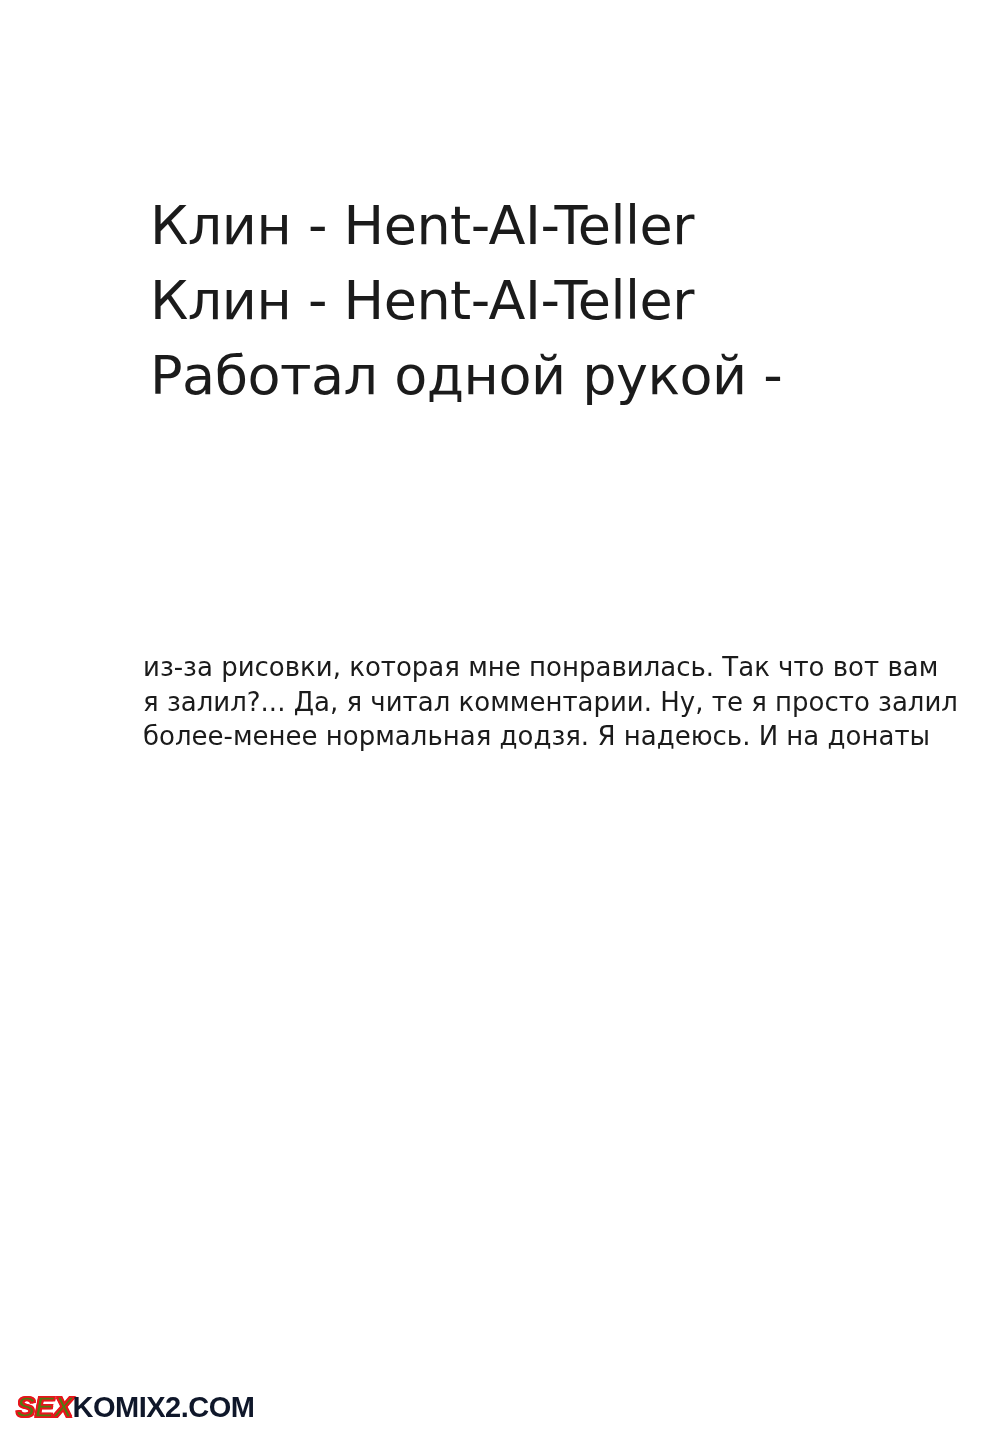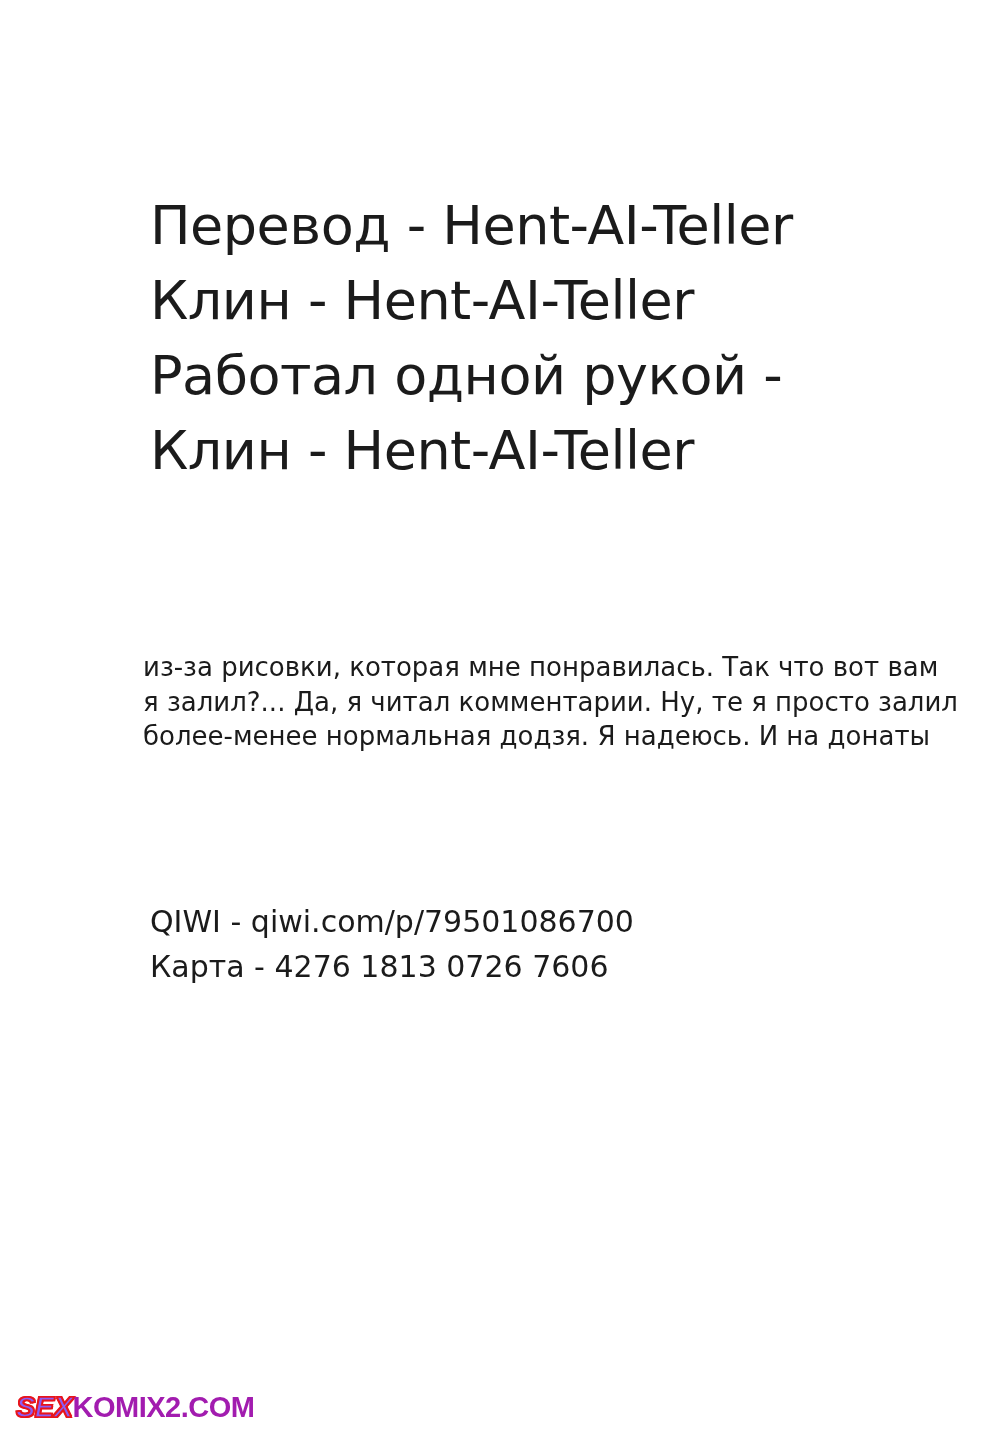--- a/index.html
+++ b/index.html
@@ -45,53 +45,48 @@
     position: absolute;
     left: 16px;
     top: 1391px;
     font-family: "Liberation Sans", sans-serif;
     font-size: 29px;
     font-weight: bold;
     letter-spacing: -0.5px;
     white-space: nowrap;
   }
   .watermark .wm-outline {
-    color: #8b5cf6;
+    color: #4d7c0f;
     -webkit-text-stroke: 1.7px #e8151c;
     text-shadow:
       1px 1px 0 #e8151c,
       -1px -1px 0 #e8151c,
       1px -1px 0 #e8151c,
       -1px 1px 0 #e8151c;
     font-style: italic;
   }
   .watermark .wm-solid {
-    color: #a21caf;
+    color: #0f172a;
   }
 </style>
 </head>
 <body>
 
 <div class="page">
 
   <div class="credits">
-    <div>Перевод - Hent-AI-Teller</div>
+    <div>Клин - Hent-AI-Teller</div>
     <div>Клин - Hent-AI-Teller</div>
     <div>Работал одной рукой -</div>
-    <div>Клин - Hent-AI-Teller</div>
   </div>
 
   <div class="note">
     <div>из-за рисовки, которая мне понравилась. Так что вот вам</div>
     <div>я залил?... Да, я читал комментарии. Ну, те я просто залил</div>
     <div>более-менее нормальная додзя. Я надеюсь. И на донаты</div>
   </div>
 
-  <div class="donation">
-    <div>QIWI - qiwi.com/p/79501086700</div>
-    <div>Карта - 4276 1813 0726 7606</div>
-  </div>
 
   <div class="watermark">
     <span class="wm-outline">SEX</span><span class="wm-solid">KOMIX2.COM</span>
   </div>
 
 </div>
 
 </body></html>

